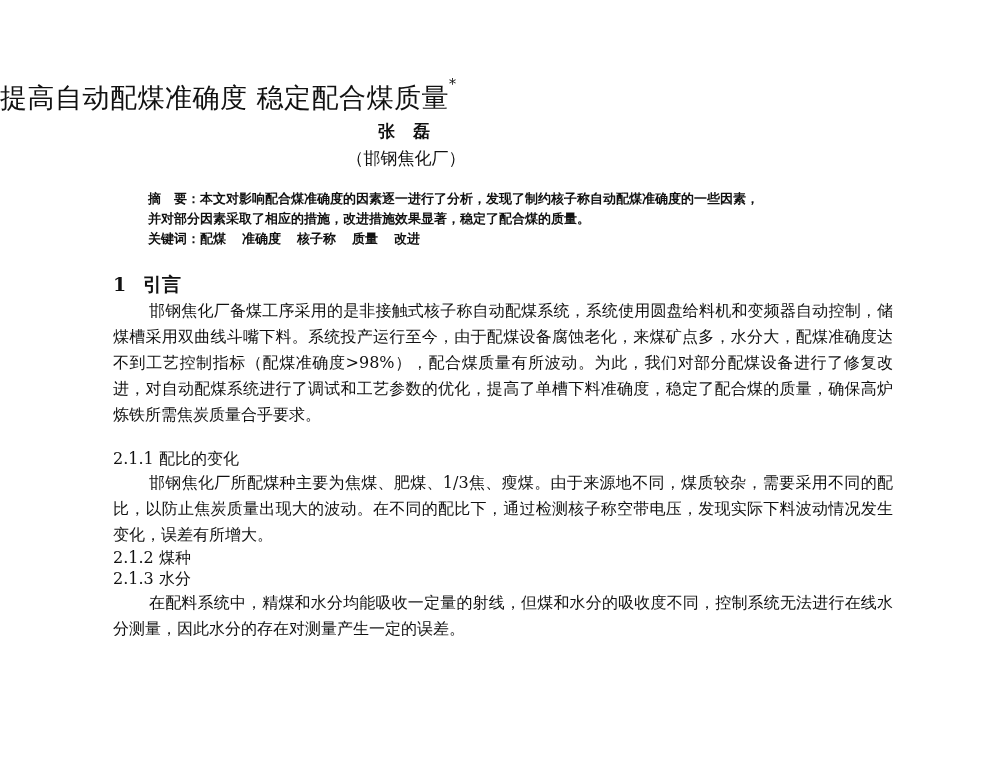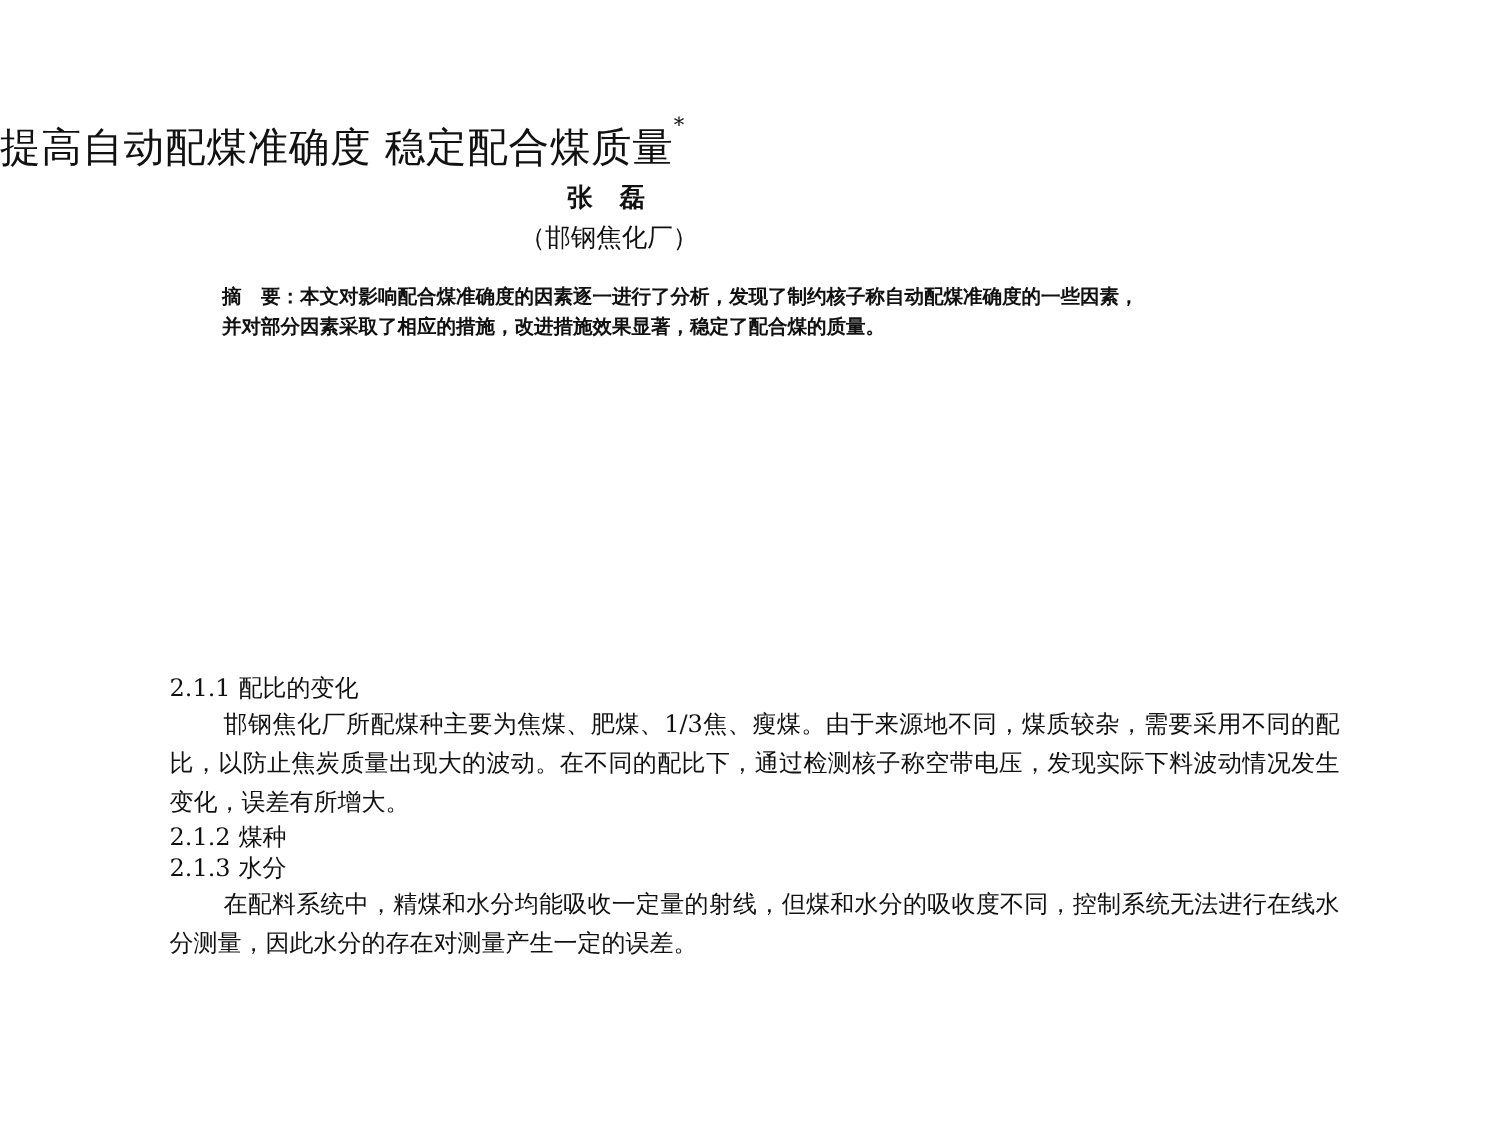--- a/index.html
+++ b/index.html
@@ -29,23 +29,26 @@
 </head>
 <body>
 
 <div class="title"><span>提高自动配煤准确度 稳定配合煤质量</span><sup>*</sup></div>
 <div class="author">张磊</div>
 <div class="affil">（邯钢焦化厂）</div>
 
 <div class="abstract">
   <div class="line"><span class="lbl">摘　要：</span><span>本文对影响配合煤准确度的因素逐一进行了分析，发现了制约核子称自动配煤准确度的一些因素，</span></div>
   <div class="line">并对部分因素采取了相应的措施，改进措施效果显著，稳定了配合煤的质量。</div>
+  <div class="line"><span class="lbl">关键词：</span><span class="kw">配煤</span><span class="kw">准确度</span><span class="kw">核子称</span><span class="kw">质量</span><span class="kw">改进</span></div>
 </div>
 
 <div class="sec" style="top:272px;">
+  <div class="h1"><span class="num">1</span><span>引言</span></div>
+  <div class="para">邯钢焦化厂备煤工序采用的是非接触式核子称自动配煤系统，系统使用圆盘给料机和变频器自动控制，储煤槽采用双曲线斗嘴下料。系统投产运行至今，由于配煤设备腐蚀老化，来煤矿点多，水分大，配煤准确度达不到工艺控制指标（配煤准确度&gt;98%），配合煤质量有所波动。为此，我们对部分配煤设备进行了修复改进，对自动配煤系统进行了调试和工艺参数的优化，提高了单槽下料准确度，稳定了配合煤的质量，确保高炉炼铁所需焦炭质量合乎要求。</div>
 </div>
 
 <div class="sec" style="top:446px;">
   <div class="h3" style="margin-top:3px;"><span class="num">2.1.1</span><span>配比的变化</span></div>
   <div class="para">邯钢焦化厂所配煤种主要为焦煤、肥煤、1/3焦、瘦煤。由于来源地不同，煤质较杂，需要采用不同的配比，以防止焦炭质量出现大的波动。在不同的配比下，通过检测核子称空带电压，发现实际下料波动情况发生变化，误差有所增大。</div>
   <div class="h3"><span class="num">2.1.2</span><span>煤种</span></div>
   <div class="h3"><span class="num">2.1.3</span><span>水分</span></div>
   <div class="para">在配料系统中，精煤和水分均能吸收一定量的射线，但煤和水分的吸收度不同，控制系统无法进行在线水分测量，因此水分的存在对测量产生一定的误差。</div>
 </div>
 

